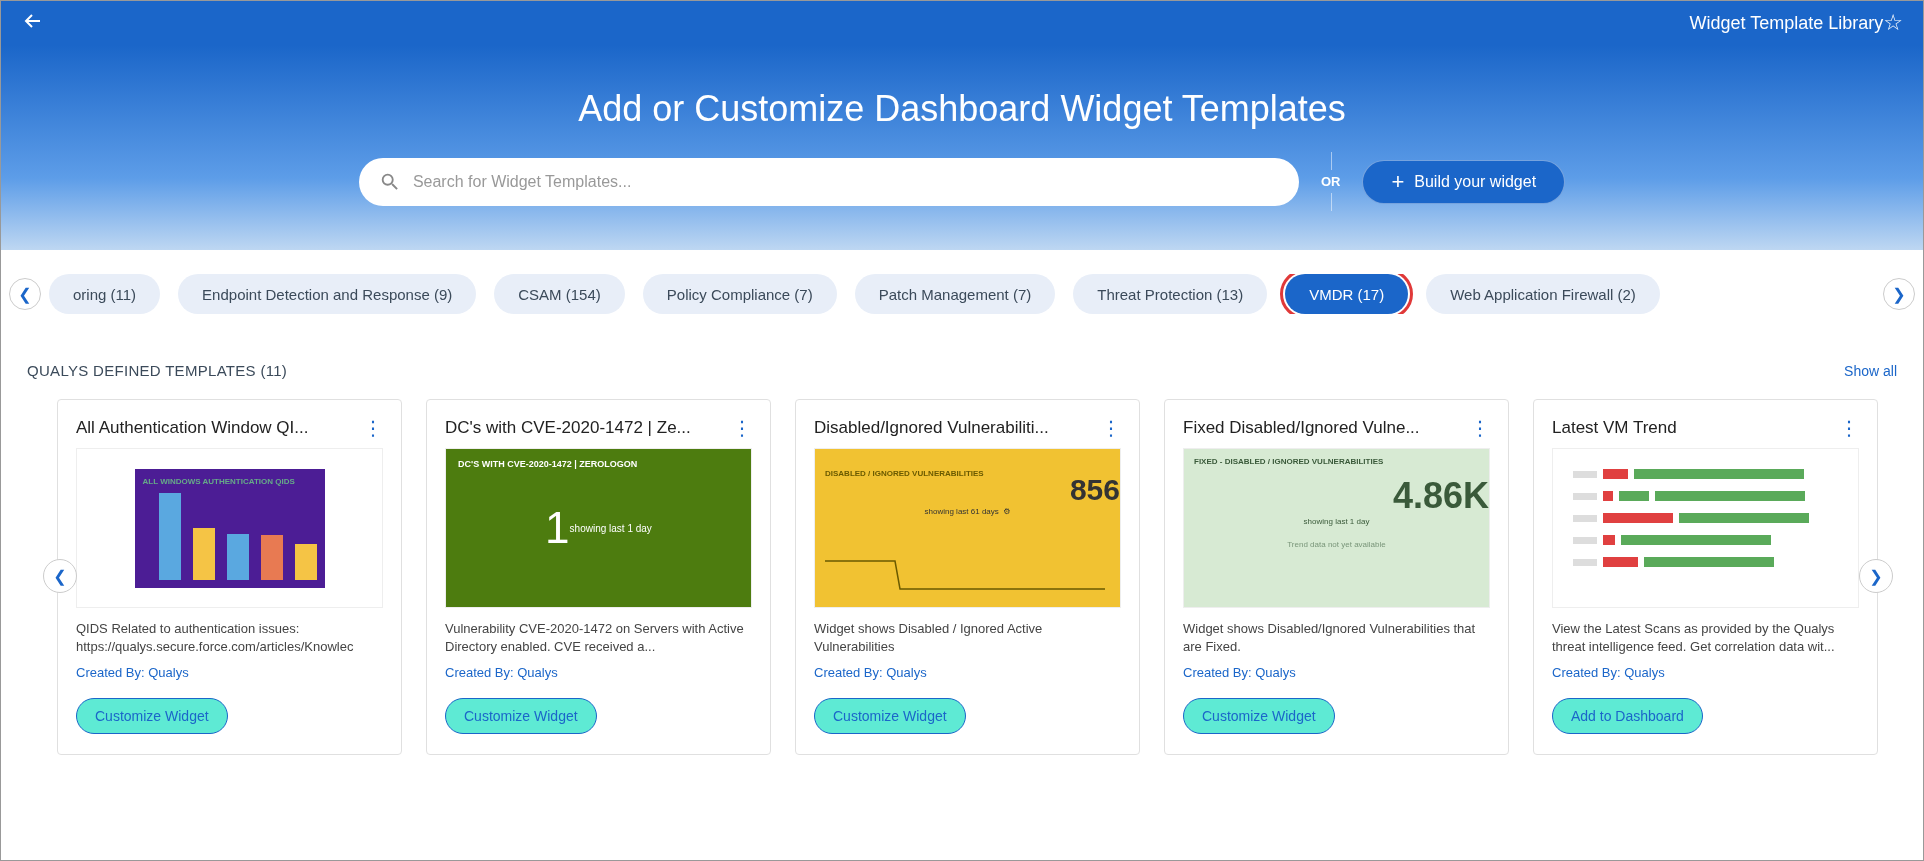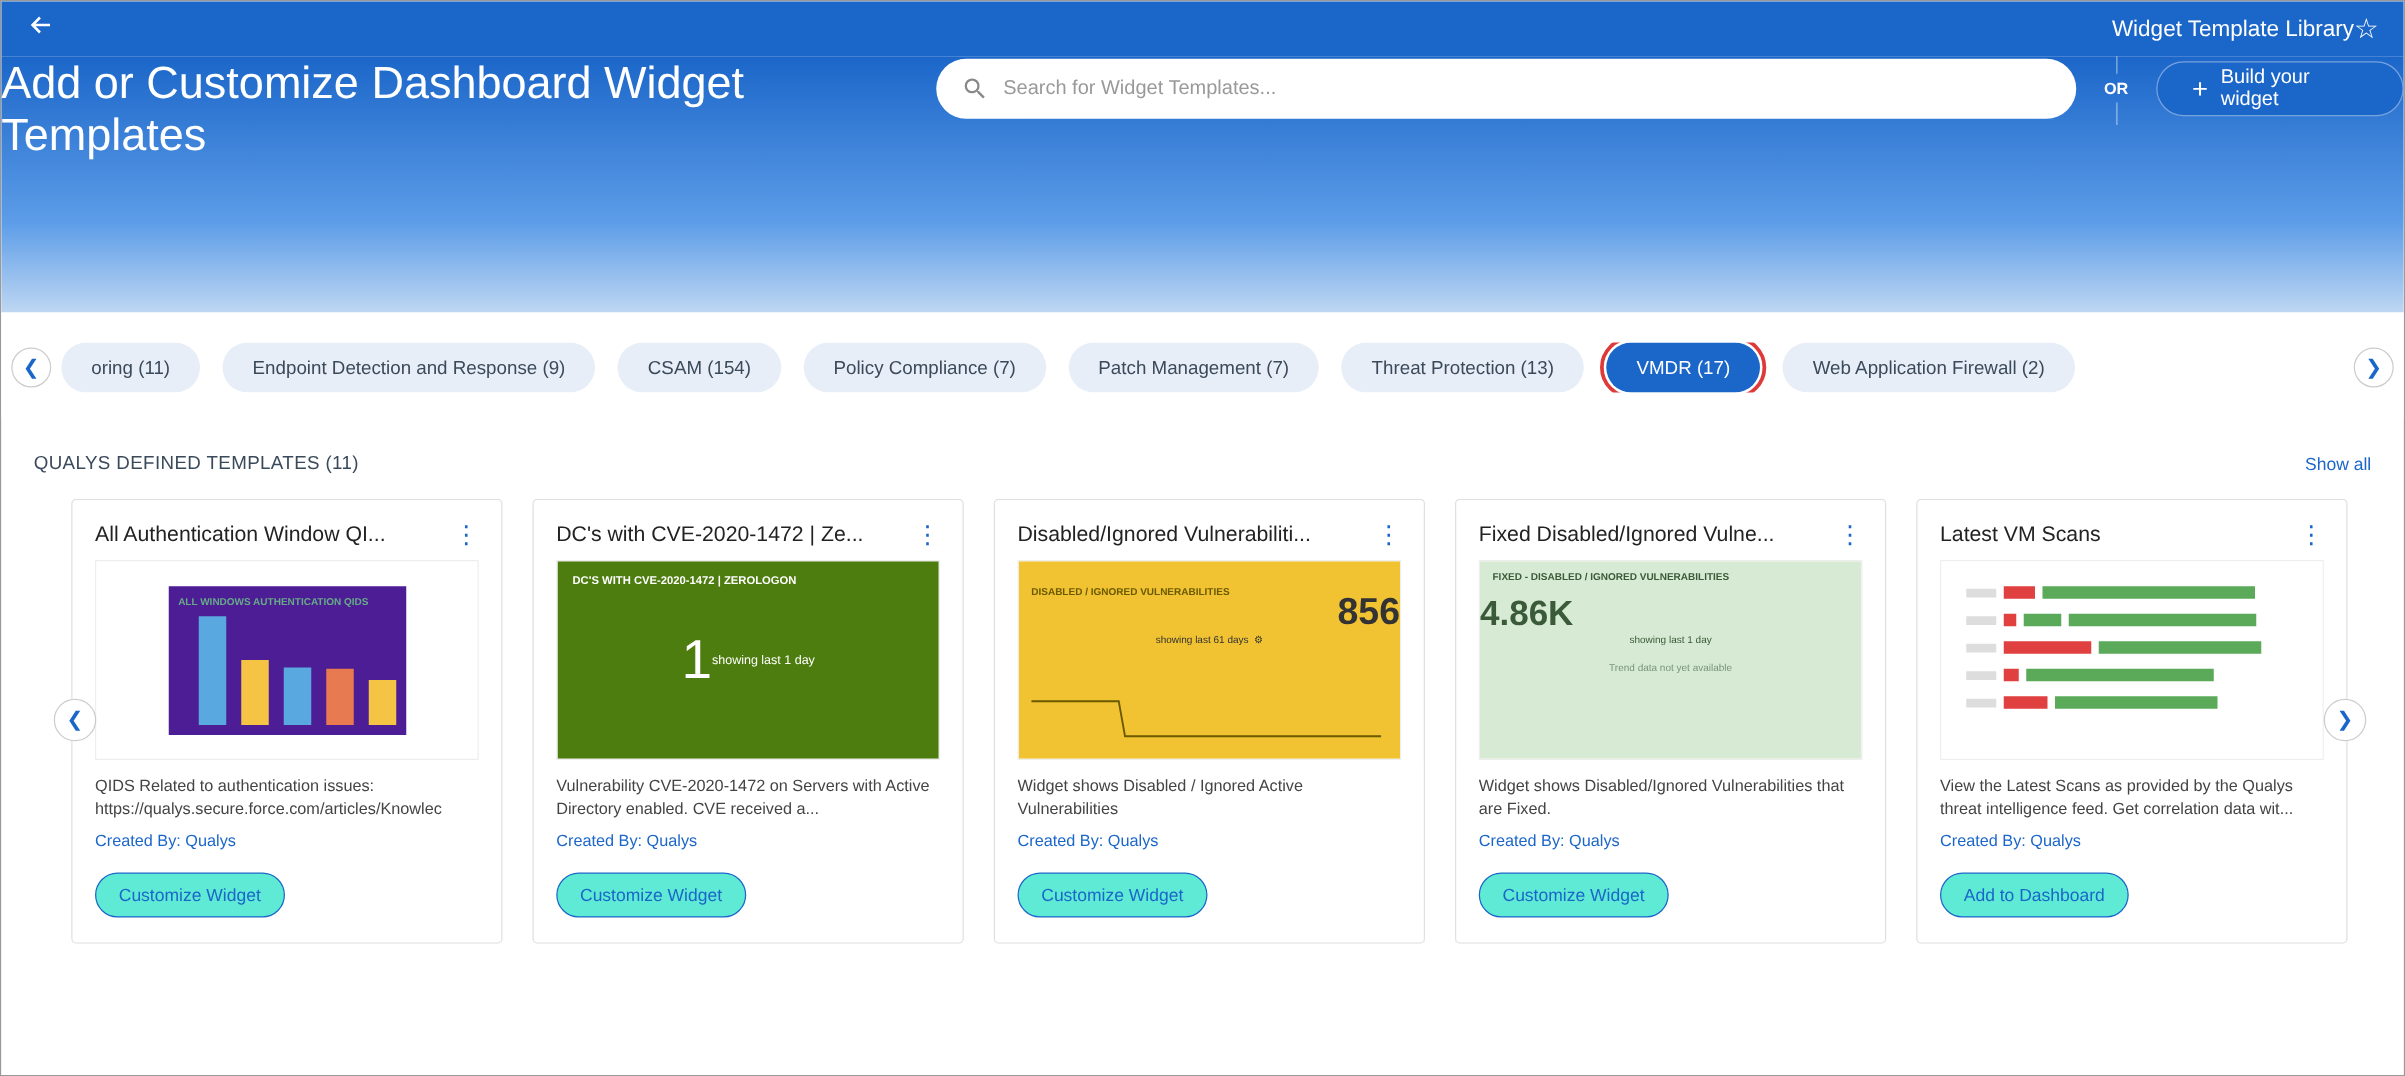--- a/index.html
+++ b/index.html
@@ -4,21 +4,21 @@
 <style>
 * { box-sizing: border-box; margin: 0; padding: 0; font-family: -apple-system, BlinkMacSystemFont, 'Segoe UI', Arial, sans-serif; }
 body { background: #f5f5f5; width: 1924px; height: 861px; overflow: hidden; border: 1px solid #999; }
 .container { width: 100%; height: 100%; background: #fff; position: relative; }
 
 .top-bar { height: 44px; background: #1b66c9; display: flex; align-items: center; padding: 0 20px; color: #fff; text-align: right; }
 .top-bar .back { cursor: pointer; margin-right: 18px; font-size: 20px; }
 .top-bar .title { font-size: 18px; font-weight: 500; flex: 1; }
 .top-bar .star { font-size: 22px; cursor: pointer; }
 
-.hero { height: 205px; background: linear-gradient(180deg, #1b66c9 0%, #5d9de8 65%, #bed7f2 100%); color: #fff; display: flex; flex-direction: row; align-items: flex-start; justify-content: center; position: relative; overflow: hidden; }
+.hero { height: 205px; background: linear-gradient(180deg, #1b66c9 0%, #5d9de8 65%, #bed7f2 100%); color: #fff; display: flex; flex-direction: column; align-items: center; justify-content: center; position: relative; overflow: hidden; }
 .hero h1 { font-size: 36px; font-weight: 400; margin-bottom: 26px; }
 .hero .search-row { display: flex; align-items: center; gap: 22px; }
 .hero .search-box { width: 940px; height: 48px; background: #fff; border-radius: 24px; display: flex; align-items: center; padding: 0 20px; }
 .hero .search-box svg { width: 22px; height: 22px; fill: #888; margin-right: 12px; }
 .hero .search-box input { border: none; outline: none; flex: 1; font-size: 16px; color: #333; }
 .hero .search-box input::placeholder { color: #999; }
 .hero .or { font-size: 13px; font-weight: 600; position: relative; padding: 18px 0; }
 .hero .or::before, .hero .or::after { content: ""; position: absolute; left: 50%; width: 1px; height: 18px; background: rgba(255,255,255,0.5); }
 .hero .or::before { top: -4px; }
 .hero .or::after { bottom: -4px; }
@@ -62,21 +62,21 @@
 .pv-orange { background: #4d7c0f; color: #fff; width: 100%; height: 100%; display: flex; flex-direction: row; align-items: center; justify-content: center; }
 .pv-orange .ptitle { position: absolute; top: 10px; left: 12px; font-size: 9px; font-weight: 700; }
 .pv-orange .bignum { font-size: 44px; font-weight: 300; }
 .pv-orange .sub { font-size: 10px; }
 .pv-yellow { background: #f1c232; width: 100%; height: 100%; color: #333; }
 .pv-yellow .ptitle { position: absolute; top: 20px; left: 10px; font-size: 8px; font-weight: 700; color: #6a5a00; }
 .pv-yellow .bignum { font-size: 30px; font-weight: 700; text-align: right; padding-top: 24px; }
 .pv-yellow .sub { font-size: 8px; text-align: center; }
 .pv-green { background: #d7ead3; width: 100%; height: 100%; color: #3a5a3a; }
 .pv-green .ptitle { position: absolute; top: 8px; left: 10px; font-size: 8px; font-weight: 700; }
-.pv-green .bignum { font-size: 28px; font-weight: 700; text-align: left; padding-top: 26px; }
+.pv-green .bignum { font-size: 36px; font-weight: 700; text-align: right; padding-top: 26px; }
 .pv-green .sub { font-size: 8px; text-align: center; }
 .pv-bars { background: #fff; width: 100%; height: 100%; padding: 20px 20px; display: flex; flex-direction: column; gap: 12px; }
 .pv-bars .row { display: flex; align-items: center; gap: 6px; }
 .pv-bars .lab { width: 24px; height: 7px; background: #ddd; }
 .pv-bars .seg { height: 10px; }
 </style>
 </head>
 <body>
 
 <div class="container">
@@ -199,21 +199,21 @@
                 <div class="sub">showing last 1 day</div>
                 <div style="font-size:8px;text-align:center;margin-top:14px;color:#7a967a;">Trend data not yet available</div>
               </div>
             </div>
             <div class="desc">Widget shows Disabled/Ignored Vulnerabilities that are Fixed.</div>
             <div class="author">Created By: Qualys</div>
             <button class="card-btn">Customize Widget</button>
           </div>
           <div class="card">
             <div class="card-head">
-              <div class="card-title">Latest VM Scans</div>
+              <div class="card-title">Latest VM Trend</div>
               <div class="card-menu">⋮</div>
             </div>
             <div class="preview">
               <div class="pv-bars">
                 <div class="row">
                   <div class="lab"></div>
                   <div class="seg" style="width:25px;background:#e04040;"></div>
                   <div class="seg" style="width:170px;background:#5aaa5a;"></div>
                 </div>
                 <div class="row">

